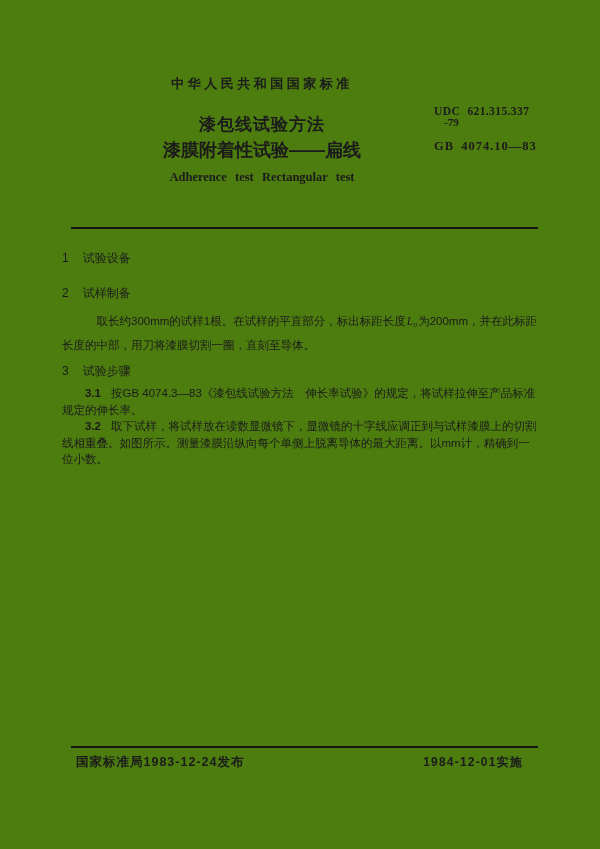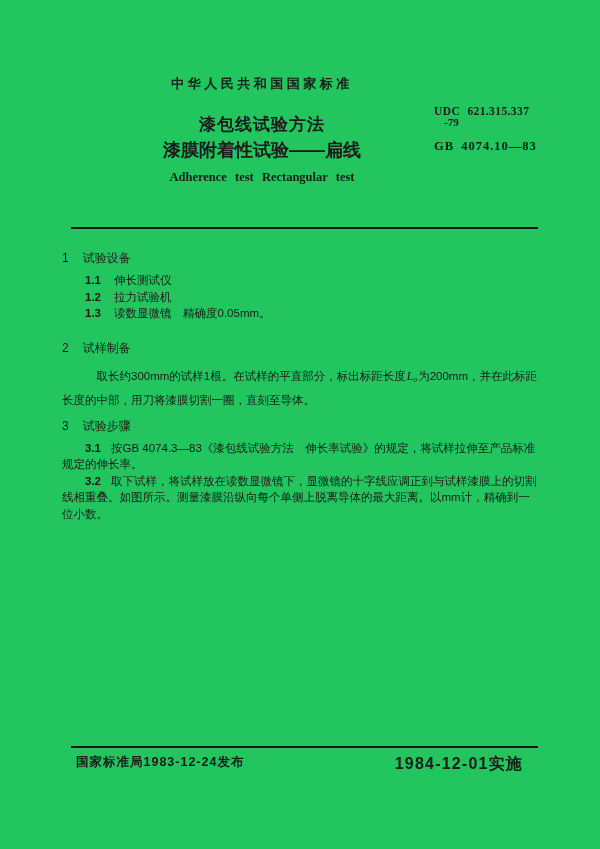--- a/index.html
+++ b/index.html
@@ -1,21 +1,21 @@
 <!DOCTYPE html>
 <html><head>
 <meta charset="utf-8">
 <style>
   * { margin: 0; padding: 0; box-sizing: border-box; }
   html, body { background: #ffffff; }
   .page {
     position: relative;
     width: 600px;
     height: 849px;
-    background: #22c55e;
+    background: #4d7c0f;
     color: #1b1b1b;
     font-family: "Liberation Sans", sans-serif;
     overflow: hidden;
   }
 
   
   .std-header {
     position: absolute;
     top: 75px; left: 72px; width: 380px;
     text-align: center;
@@ -104,21 +104,21 @@
     position: absolute;
     top: 754px; left: 76px;
     font-size: 12.5px;
     font-weight: 700;
     letter-spacing: 1px;
   }
   .footer-effective {
     position: absolute;
     top: 754px; left: 71px; width: 452px;
     text-align: right;
-    font-size: 16px;
+    font-size: 12px;
     font-weight: 700;
     letter-spacing: 1.2px;
   }
 </style>
 </head>
 <body>
 
 <div class="page">
 
   <div class="std-header">中华人民共和国国家标准</div>
@@ -139,31 +139,20 @@
 
   <div class="rule-top"></div>
 
   <div class="body">
 
 
     <div class="sec-h sec-h1">
       <span class="sec-num">1</span><span>试验设备</span>
     </div>
 
-    <div class="items">
-      <div class="item">
-        <span class="item-num">1.1</span><span>伸长测试仪</span>
-      </div>
-      <div class="item">
-        <span class="item-num">1.2</span><span>拉力试验机</span>
-      </div>
-      <div class="item">
-        <span class="item-num">1.3</span><span>读数显微镜　精确度0.05mm。</span>
-      </div>
-    </div>
 
     <div class="sec-h sec-h2">
       <span class="sec-num">2</span><span>试样制备</span>
     </div>
 
     <p class="sec2-para">
       <span>取长约300mm的试样1根。在试样的平直部分，标出标距长度</span><span class="var-l">L₀</span><span>为200mm，并在此标距长度的中部，用刀将漆膜切割一圈，直刻至导体。</span>
     </p>
 
     <div class="sec-h sec-h3">

